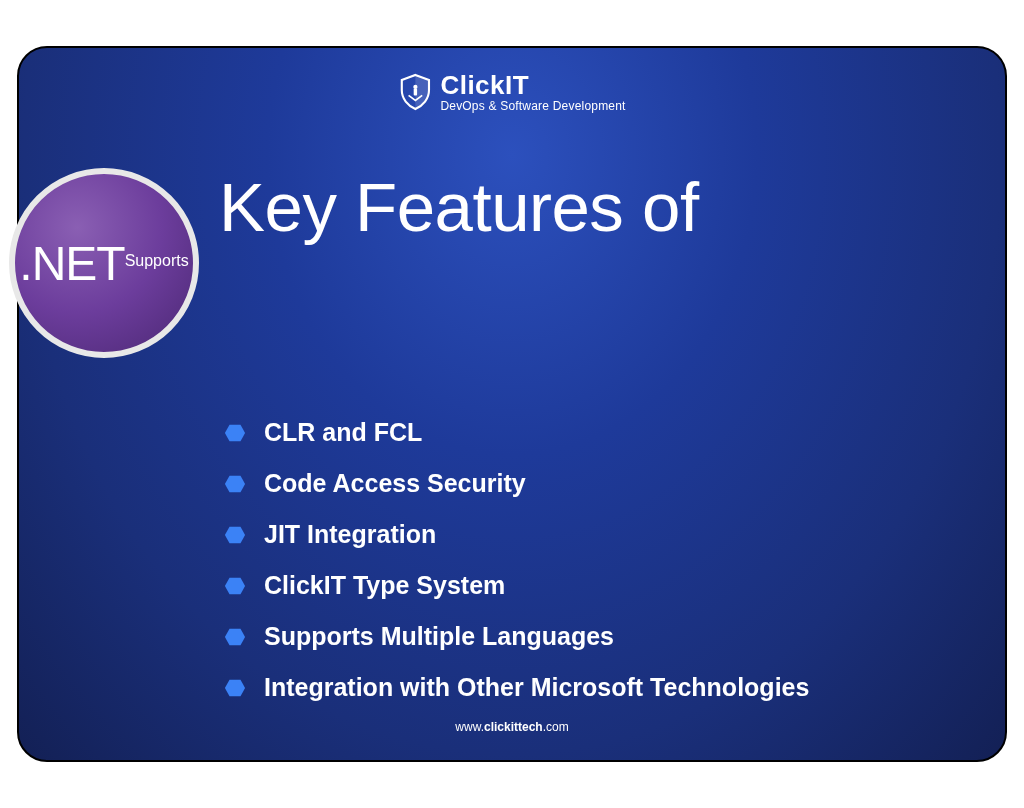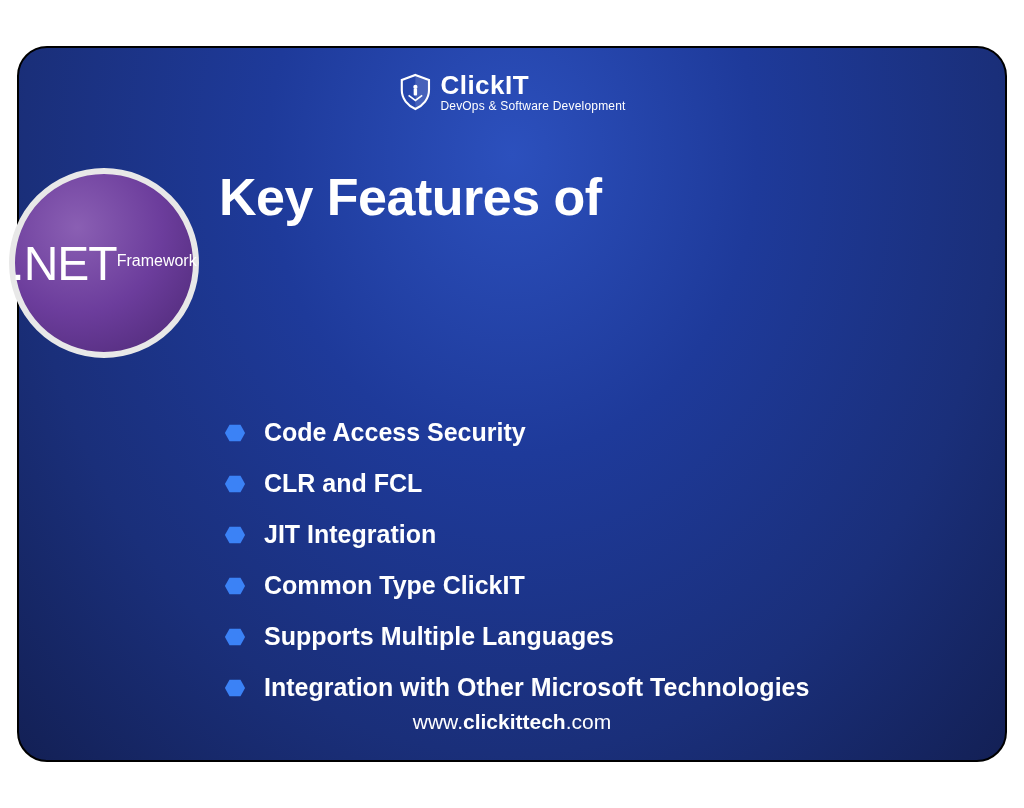--- a/index.html
+++ b/index.html
@@ -74,22 +74,22 @@
   .net-badge .fw {
     font-size: 16px;
     font-weight: 400;
     margin-top: -4px;
   }
   .title {
     position: absolute;
     top: 120px;
     left: 200px;
     color: #fff;
-    font-size: 52px;
-    font-weight: 700;
+    font-size: 69px;
+    font-weight: 400;
     line-height: 1.15;
     letter-spacing: -0.5px;
   }
   .features {
     position: absolute;
     top: 370px;
     left: 205px;
     display: flex;
     flex-direction: column;
     gap: 22px;
@@ -108,21 +108,21 @@
     color: #fff;
     font-size: 25px;
     font-weight: 700;
   }
   .footer {
     position: absolute;
     bottom: 26px;
     left: 50%;
     transform: translateX(-50%);
     color: #fff;
-    font-size: 21px;
+    font-size: 12px;
     font-weight: 400;
   }
   .footer .bold {
     font-weight: 700;
   }
 </style>
 </head>
 <body>
 
 <div class="card">
@@ -136,51 +136,51 @@
       <path d="M12 26 L20 32 L28 26" stroke="#fff" stroke-width="2" fill="none"></path>
     </svg>
     <div class="brand-text">
       <span class="brand-main">ClickIT</span>
       <span class="brand-sub">DevOps &amp; Software Development</span>
     </div>
   </div>
 
   <div class="net-badge">
     <span class="dotnet">.NET</span>
-    <span class="fw">Framework</span>
+    <span class="fw">Supports</span>
   </div>
 
   <div class="title">
     <div>Key Features of</div>
   </div>
 
   <div class="features">
     <div class="feature">
       <svg class="bullet" viewBox="0 0 24 24">
           <polygon points="6,3 18,3 23,12 18,21 6,21 1,12" fill="#3b82f6"></polygon>
         </svg>
-      <span class="feature-text">Code Access Security</span>
+      <span class="feature-text">CLR and FCL</span>
     </div>
     <div class="feature">
       <svg class="bullet" viewBox="0 0 24 24">
           <polygon points="6,3 18,3 23,12 18,21 6,21 1,12" fill="#3b82f6"></polygon>
         </svg>
-      <span class="feature-text">CLR and FCL</span>
+      <span class="feature-text">Code Access Security</span>
     </div>
     <div class="feature">
       <svg class="bullet" viewBox="0 0 24 24">
           <polygon points="6,3 18,3 23,12 18,21 6,21 1,12" fill="#3b82f6"></polygon>
         </svg>
       <span class="feature-text">JIT Integration</span>
     </div>
     <div class="feature">
       <svg class="bullet" viewBox="0 0 24 24">
           <polygon points="6,3 18,3 23,12 18,21 6,21 1,12" fill="#3b82f6"></polygon>
         </svg>
-      <span class="feature-text">Common Type ClickIT</span>
+      <span class="feature-text">ClickIT Type System</span>
     </div>
     <div class="feature">
       <svg class="bullet" viewBox="0 0 24 24">
           <polygon points="6,3 18,3 23,12 18,21 6,21 1,12" fill="#3b82f6"></polygon>
         </svg>
       <span class="feature-text">Supports Multiple Languages</span>
     </div>
     <div class="feature">
       <svg class="bullet" viewBox="0 0 24 24">
           <polygon points="6,3 18,3 23,12 18,21 6,21 1,12" fill="#3b82f6"></polygon>

